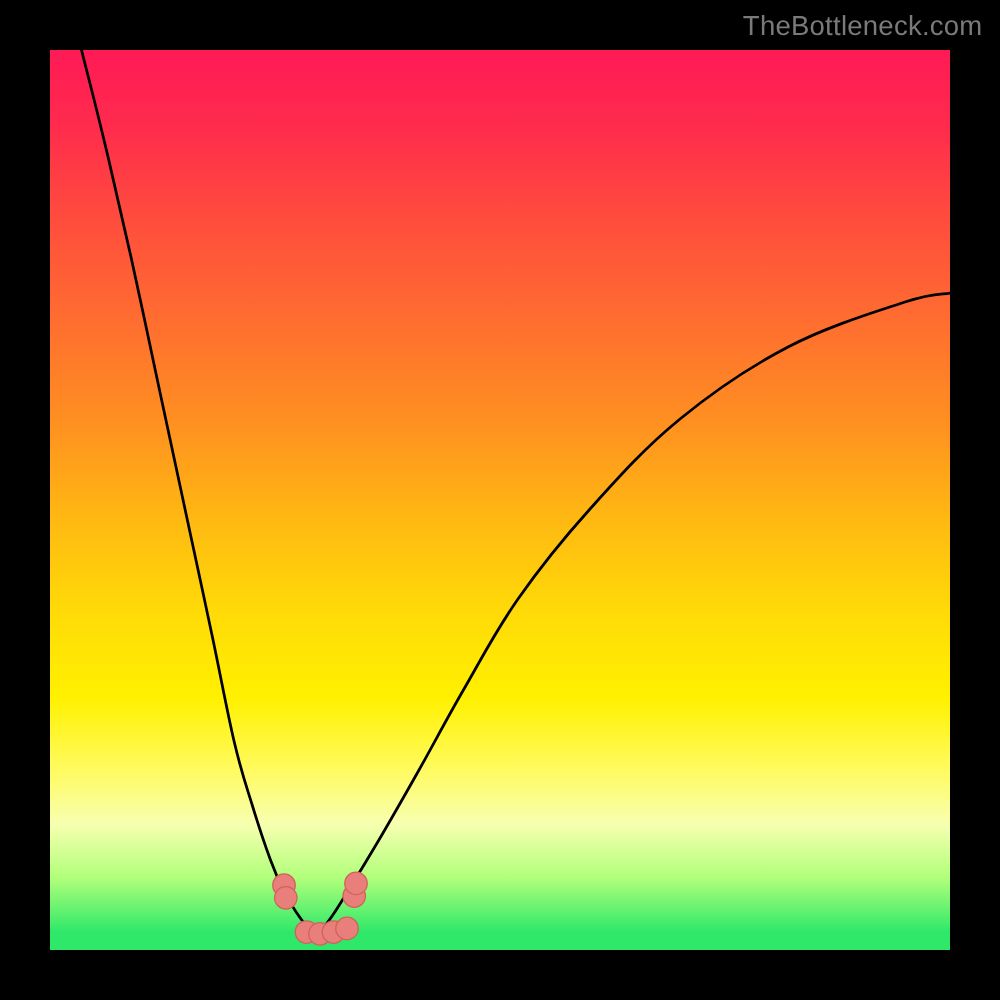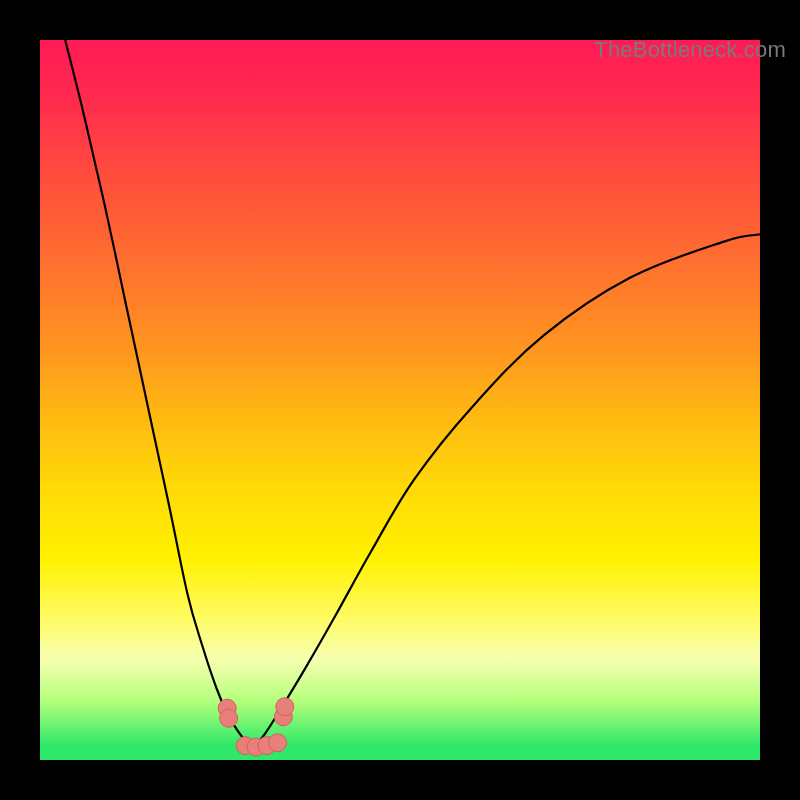--- a/index.html
+++ b/index.html
@@ -46,21 +46,20 @@
   }
   .watermark {
     position: absolute;
     top: 8px;
     right: 14px;
     color: #7a7a7a;
     font-size: 22px;
     font-weight: 500;
     letter-spacing: 0.2px;
     user-select: none;
-    margin-top: 29px;
   }
   svg.curve-layer {
     position: absolute;
     left: 0;
     top: 0;
     width: 100%;
     height: 100%;
   }
   .curve {
     fill: none;

